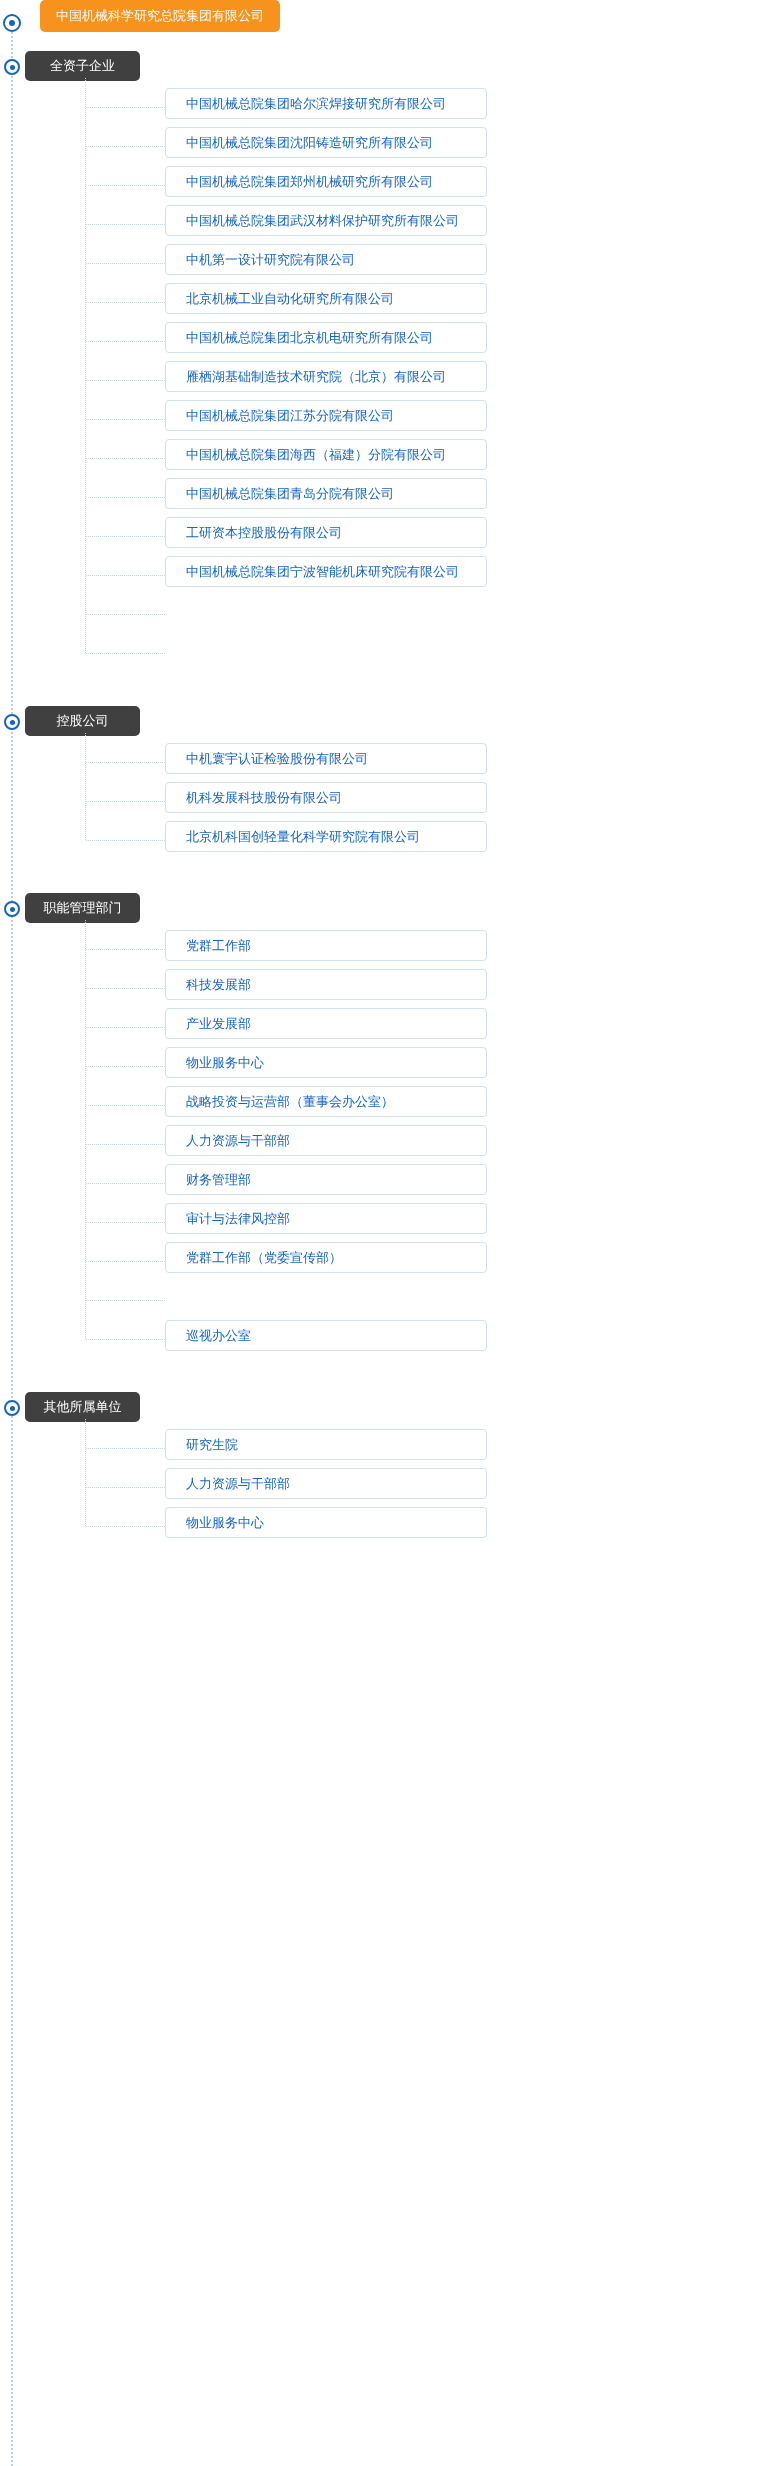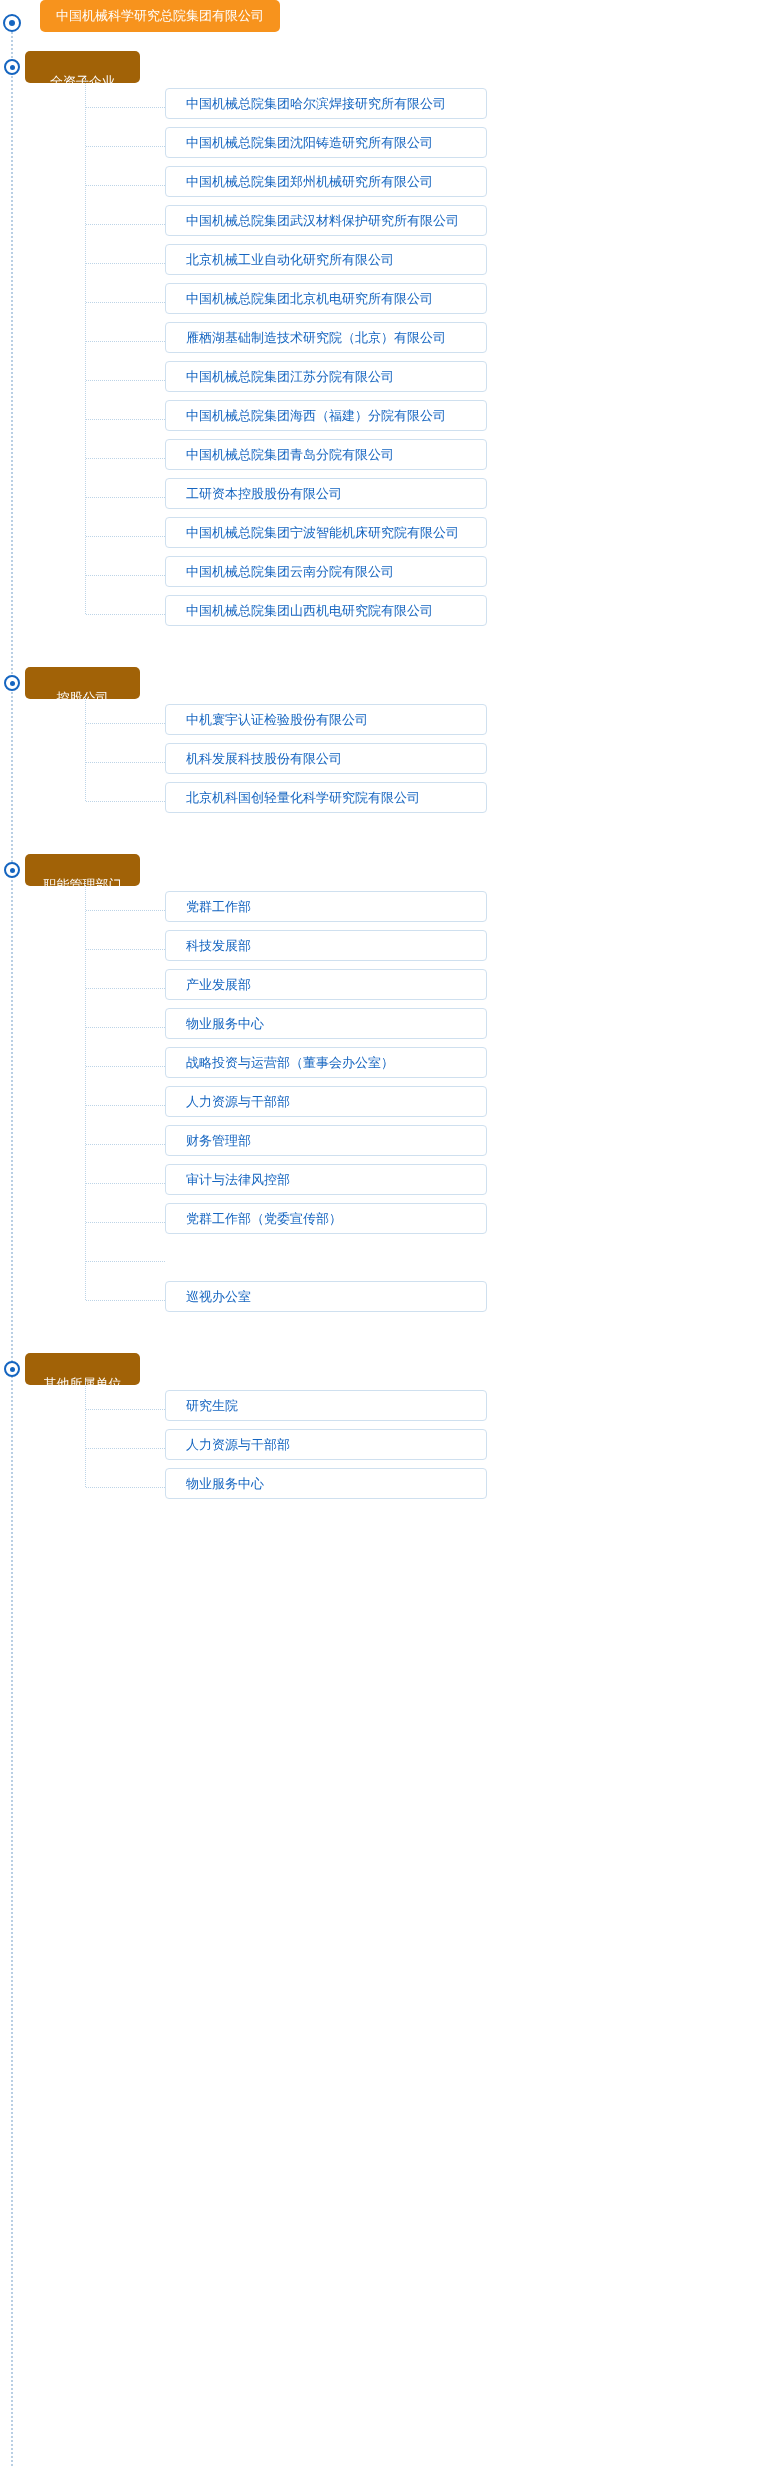--- a/index.html
+++ b/index.html
@@ -85,22 +85,22 @@
     border-radius: 50%;
     background: #1565c0;
   }
   .group-pill {
     position: absolute;
     left: 25px; top: 3px;
     height: 30px;
     line-height: 30px;
     min-width: 115px;
     text-align: center;
-    padding: 16px 14px;
-    background: #a16207;
+    padding: 0 14px;
+    background: #404040;
     border-radius: 5px;
     color: #ffffff;
     font-size: 13px;
     white-space: nowrap;
   }
 
   
   .group-items {
     position: relative;
     padding-left: 0;
@@ -184,20 +184,26 @@
         </div>
         <div class="org-item">
           <span class="item-leader"></span>
           <div class="item-box">
             <span class="item-label">中国机械总院集团武汉材料保护研究所有限公司</span>
           </div>
         </div>
         <div class="org-item">
           <span class="item-leader"></span>
           <div class="item-box">
+            <span class="item-label">中机第一设计研究院有限公司</span>
+          </div>
+        </div>
+        <div class="org-item">
+          <span class="item-leader"></span>
+          <div class="item-box">
             <span class="item-label">北京机械工业自动化研究所有限公司</span>
           </div>
         </div>
         <div class="org-item">
           <span class="item-leader"></span>
           <div class="item-box">
             <span class="item-label">中国机械总院集团北京机电研究所有限公司</span>
           </div>
         </div>
         <div class="org-item">
@@ -231,29 +237,23 @@
           </div>
         </div>
         <div class="org-item">
           <span class="item-leader"></span>
           <div class="item-box">
             <span class="item-label">中国机械总院集团宁波智能机床研究院有限公司</span>
           </div>
         </div>
         <div class="org-item">
           <span class="item-leader"></span>
-          <div class="item-box">
-            <span class="item-label">中国机械总院集团云南分院有限公司</span>
-          </div>
-        </div>
-        <div class="org-item">
-          <span class="item-leader"></span>
-          <div class="item-box">
-            <span class="item-label">中国机械总院集团山西机电研究院有限公司</span>
-          </div>
+        </div>
+        <div class="org-item">
+          <span class="item-leader"></span>
         </div>
       </div>
     </div>
     <div class="org-group">
       <div class="group-head">
         <span class="group-marker"></span>
         <div class="group-pill">控股公司</div>
       </div>
       <div class="group-items">
         <div class="group-branch"></div>

